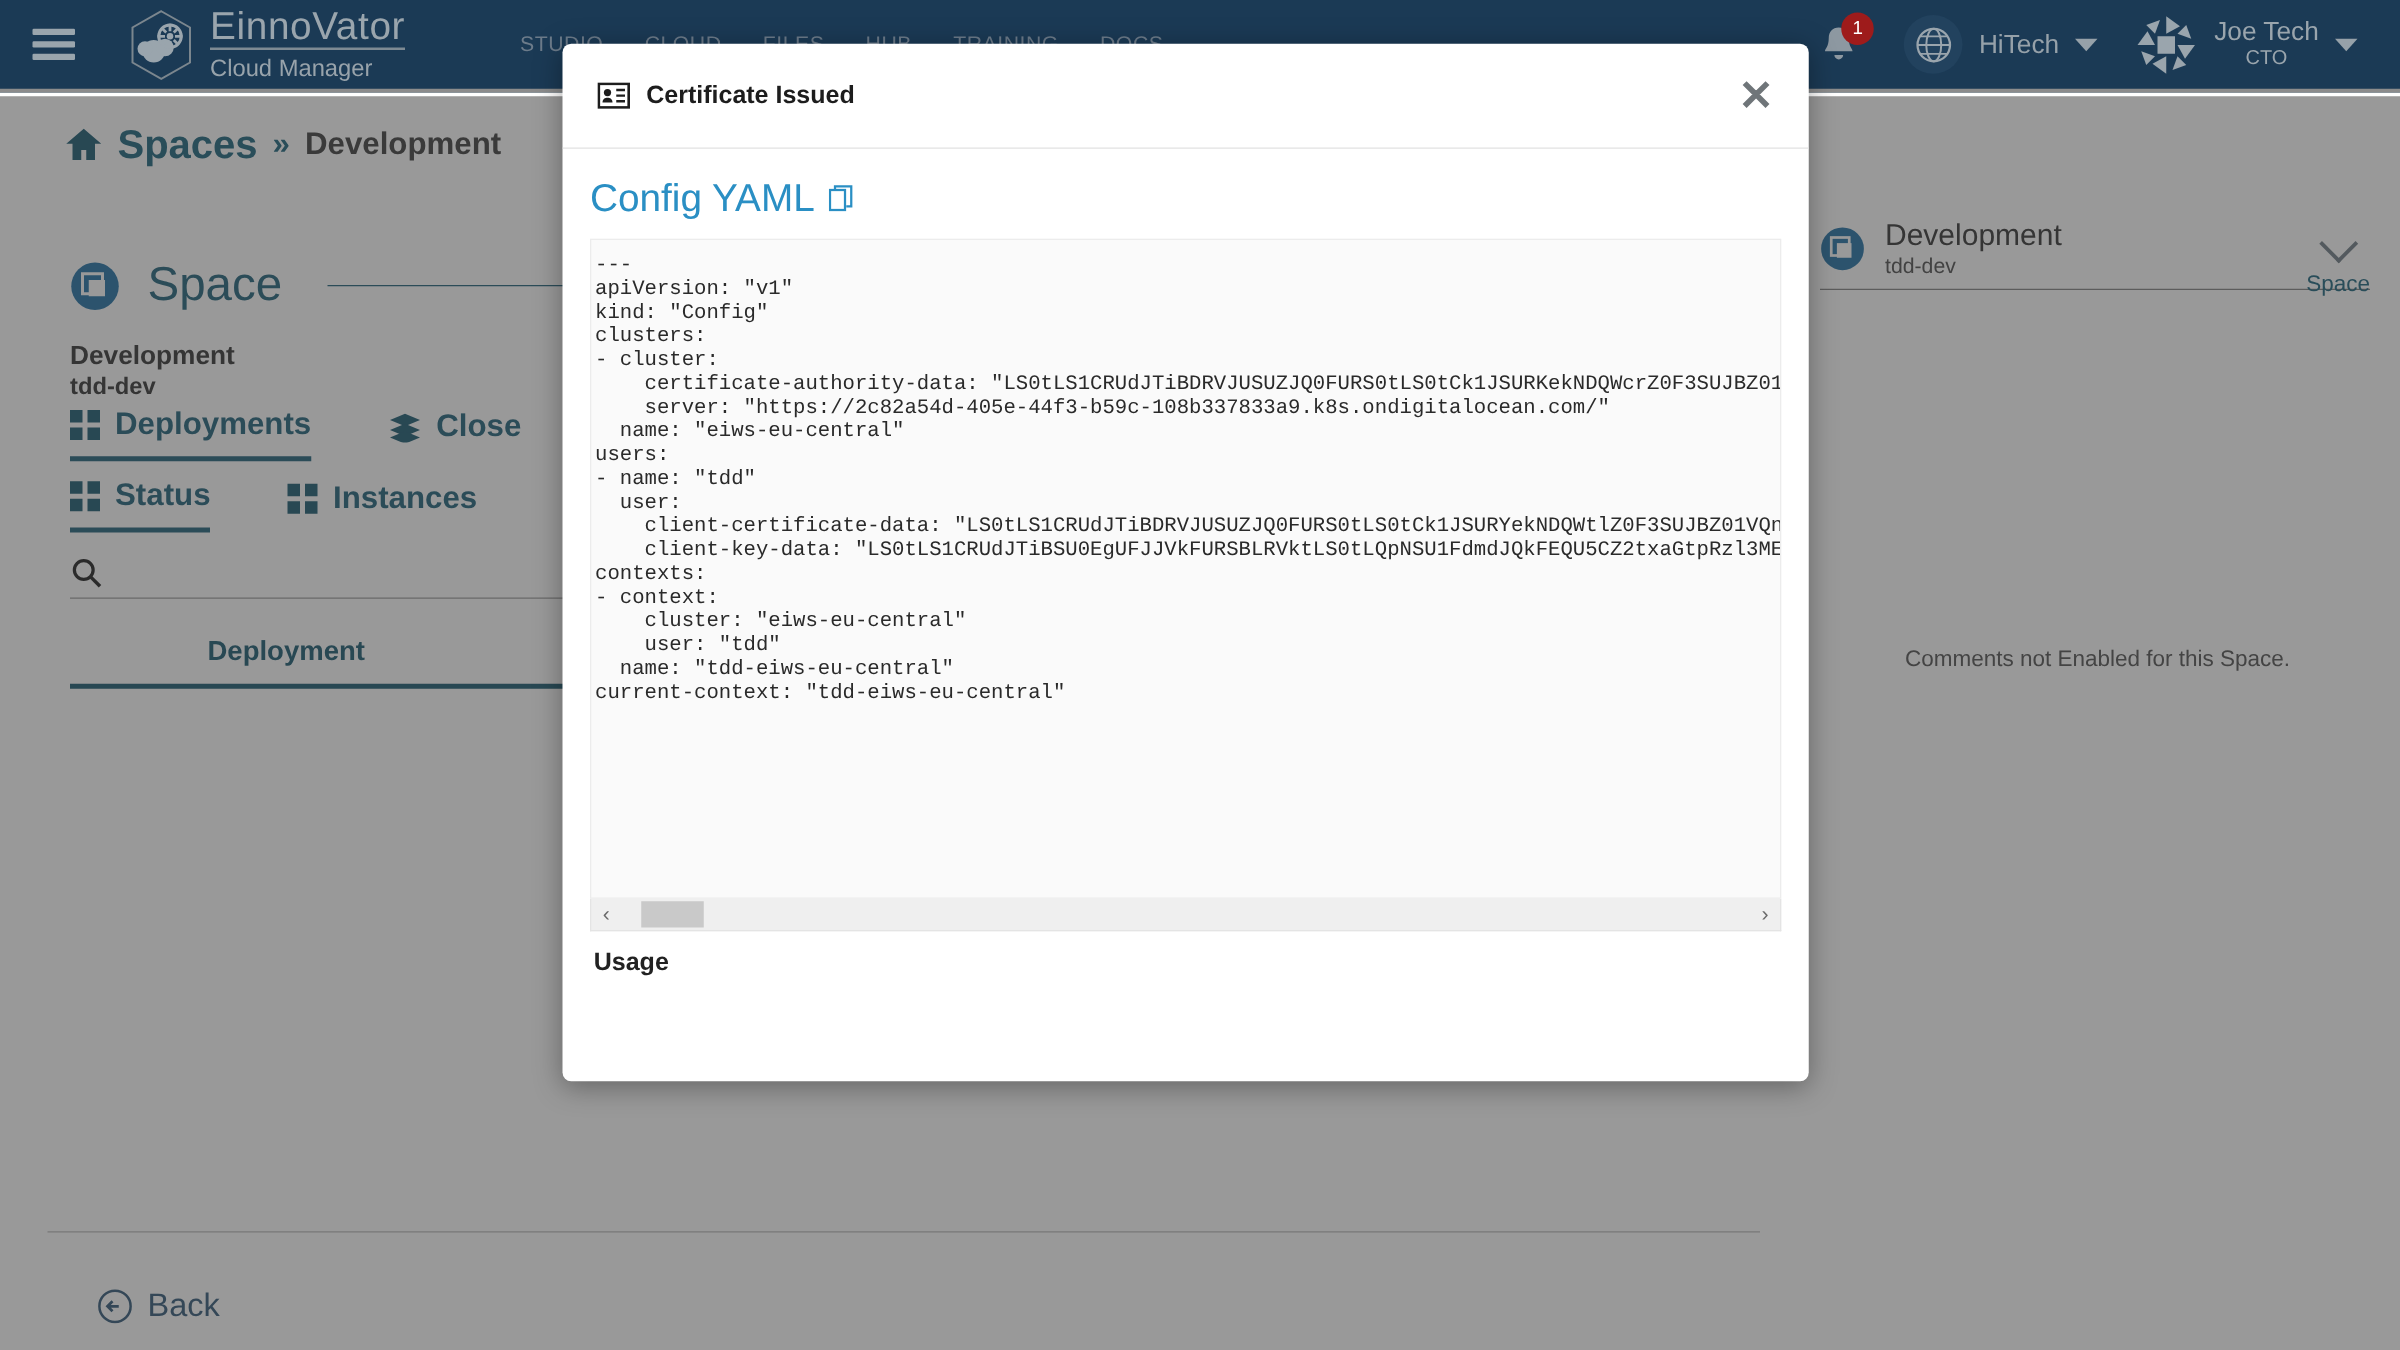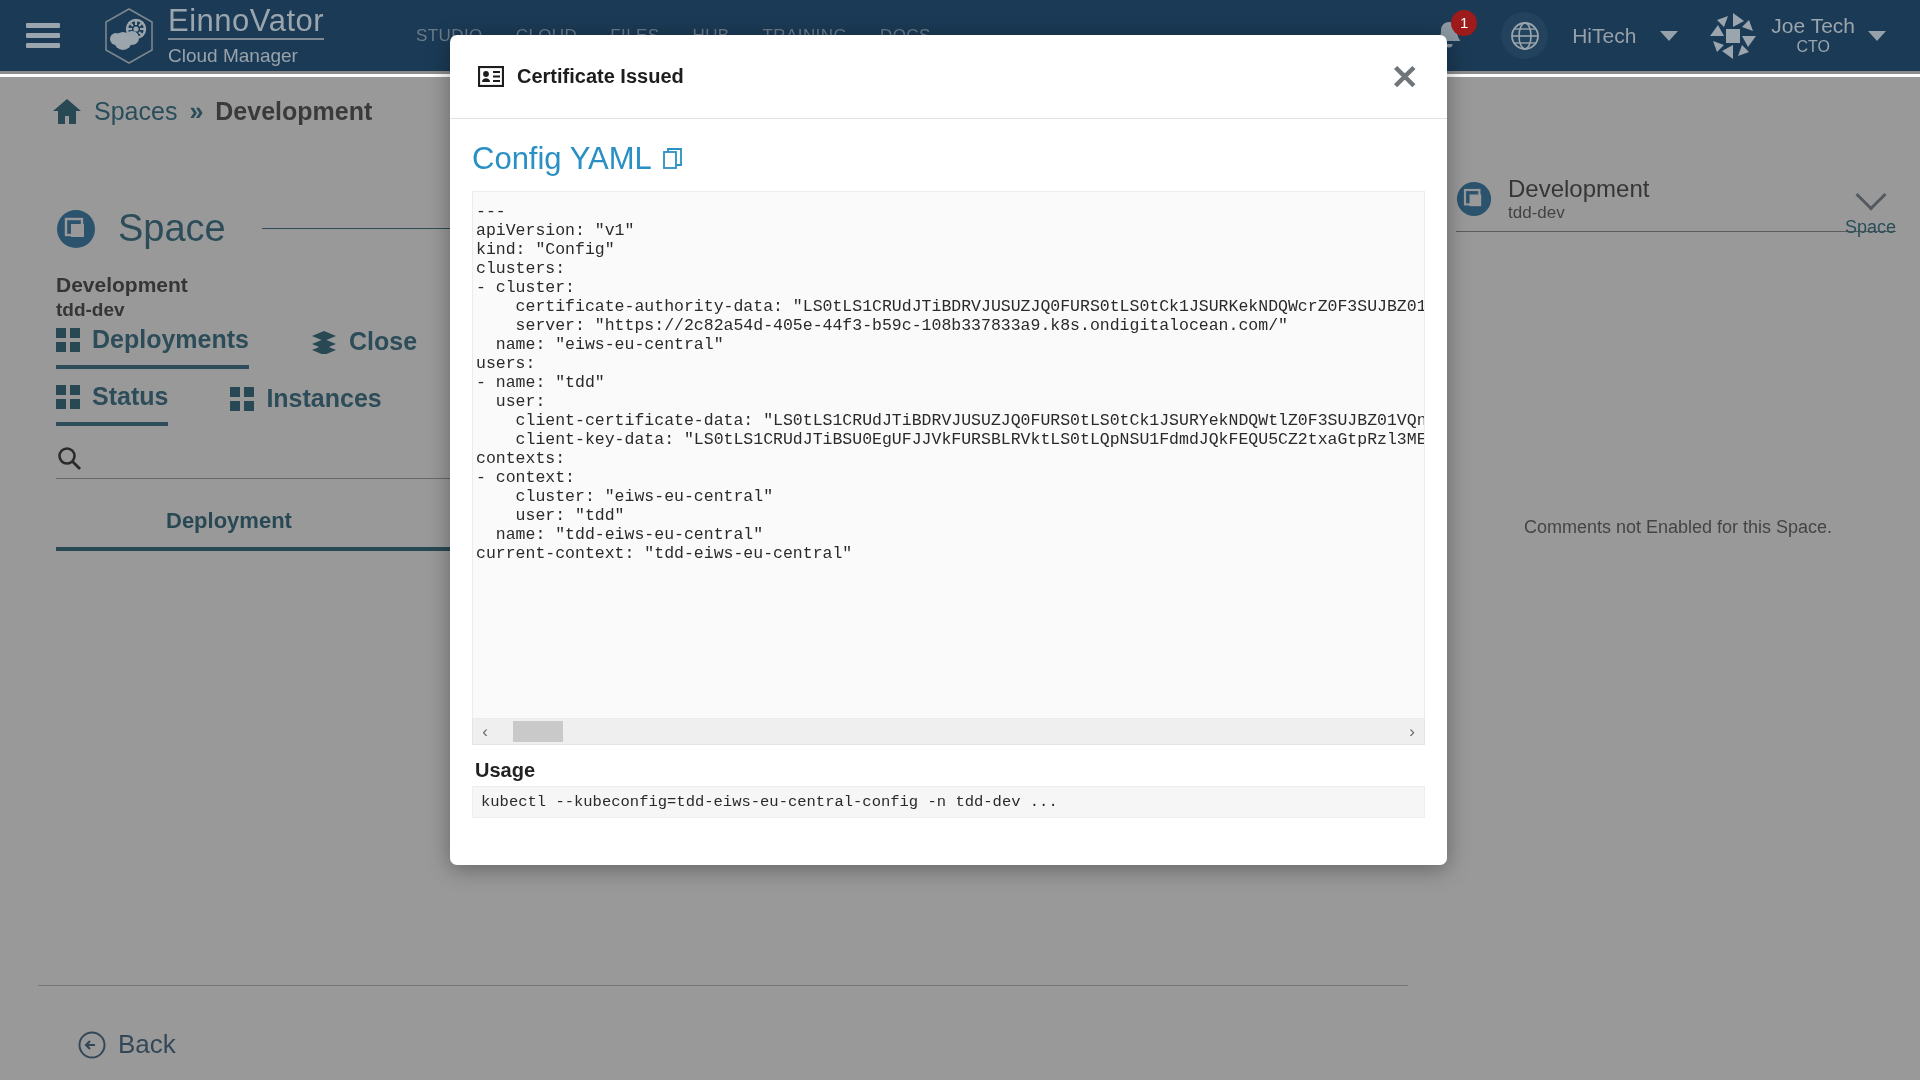--- a/index.html
+++ b/index.html
@@ -34,37 +34,37 @@
   .mainnav { display: flex; align-items: center; margin-left: 92px; gap: 33px; }
   .mainnav a { color: #6c7b8a; font-size: 17px; text-decoration: none; letter-spacing: .4px; }
 
   .nav-right { margin-left: auto; display: flex; align-items: center; gap: 30px; padding-right: 34px; }
   .bell-wrap { position: relative; width: 44px; height: 44px; }
   .badge {
     position: absolute; top: -4px; right: -6px; min-width: 26px; height: 26px;
     background: #9e1b1b; color: #fff; border-radius: 13px; font-size: 15px;
     display: flex; align-items: center; justify-content: center; padding: 0 6px;
   }
-  .org { display: flex; align-items: center; gap: 24px; }
+  .org { display: flex; align-items: center; gap: 13px; }
   .globe { width: 47px; height: 47px; border-radius: 50%; background: #22425e;
            display: flex; align-items: center; justify-content: center; }
   .org-name { color: #96a1a9; font-size: 21px; }
   .caret { width: 0; height: 0; border-left: 9px solid transparent; border-right: 9px solid transparent;
            border-top: 10px solid #96a1a9; }
   .user { display: flex; align-items: center; gap: 13px; }
   .user-logo { width: 50px; height: 50px; }
   .user-meta { text-align: center; line-height: 1.15; }
   .user-name { color: #9aa5ad; font-size: 21px; }
   .user-role { color: #9aa5ad; font-size: 16px; }
 
   
   .page { position: absolute; top: 77px; left: 0; width: 1920px; height: 1003px; background: #fff; }
 
   .breadcrumb { position: absolute; left: 52px; top: 20px; display: flex; align-items: center; gap: 12px; }
-  .bc-link { color: #16607a; font-size: 25px; font-weight: normal; }
+  .bc-link { color: #16607a; font-size: 32px; font-weight: bold; }
   .bc-sep { color: #16607a; font-size: 25px; font-weight: bold; }
   .bc-cur { color: #3a3a3a; font-size: 25px; font-weight: bold; }
 
   .space-title { position: absolute; left: 56px; top: 130px; display: flex; align-items: center; gap: 22px; width: 1360px; }
   .space-title h1 { margin: 0; font-size: 38px; color: #1b5e77; font-weight: normal; }
   .space-rule { flex: 1; height: 1px; background: #1b5e77; margin-left: 14px; }
 
   .space-sub { position: absolute; left: 56px; top: 196px; }
   .space-sub .n { font-size: 21px; font-weight: bold; color: #2e2e2e; }
   .space-sub .s { font-size: 19px; font-weight: bold; color: #2e2e2e; margin-top: 2px; }
@@ -402,18 +402,17 @@
 
       <div class="hscroll">
         <div class="hs-arrow">‹</div>
         <div class="hs-track">
           <div class="hs-thumb"></div>
         </div>
         <div class="hs-arrow">›</div>
       </div>
 
       <div class="usage-label">Usage</div>
-      <div class="usage-code">kubectl --kubeconfig=tdd-eiws-eu-central-config -n tdd-dev ...</div>
     </div>
 
   </div>
 
 </div>
 
 </body></html>

